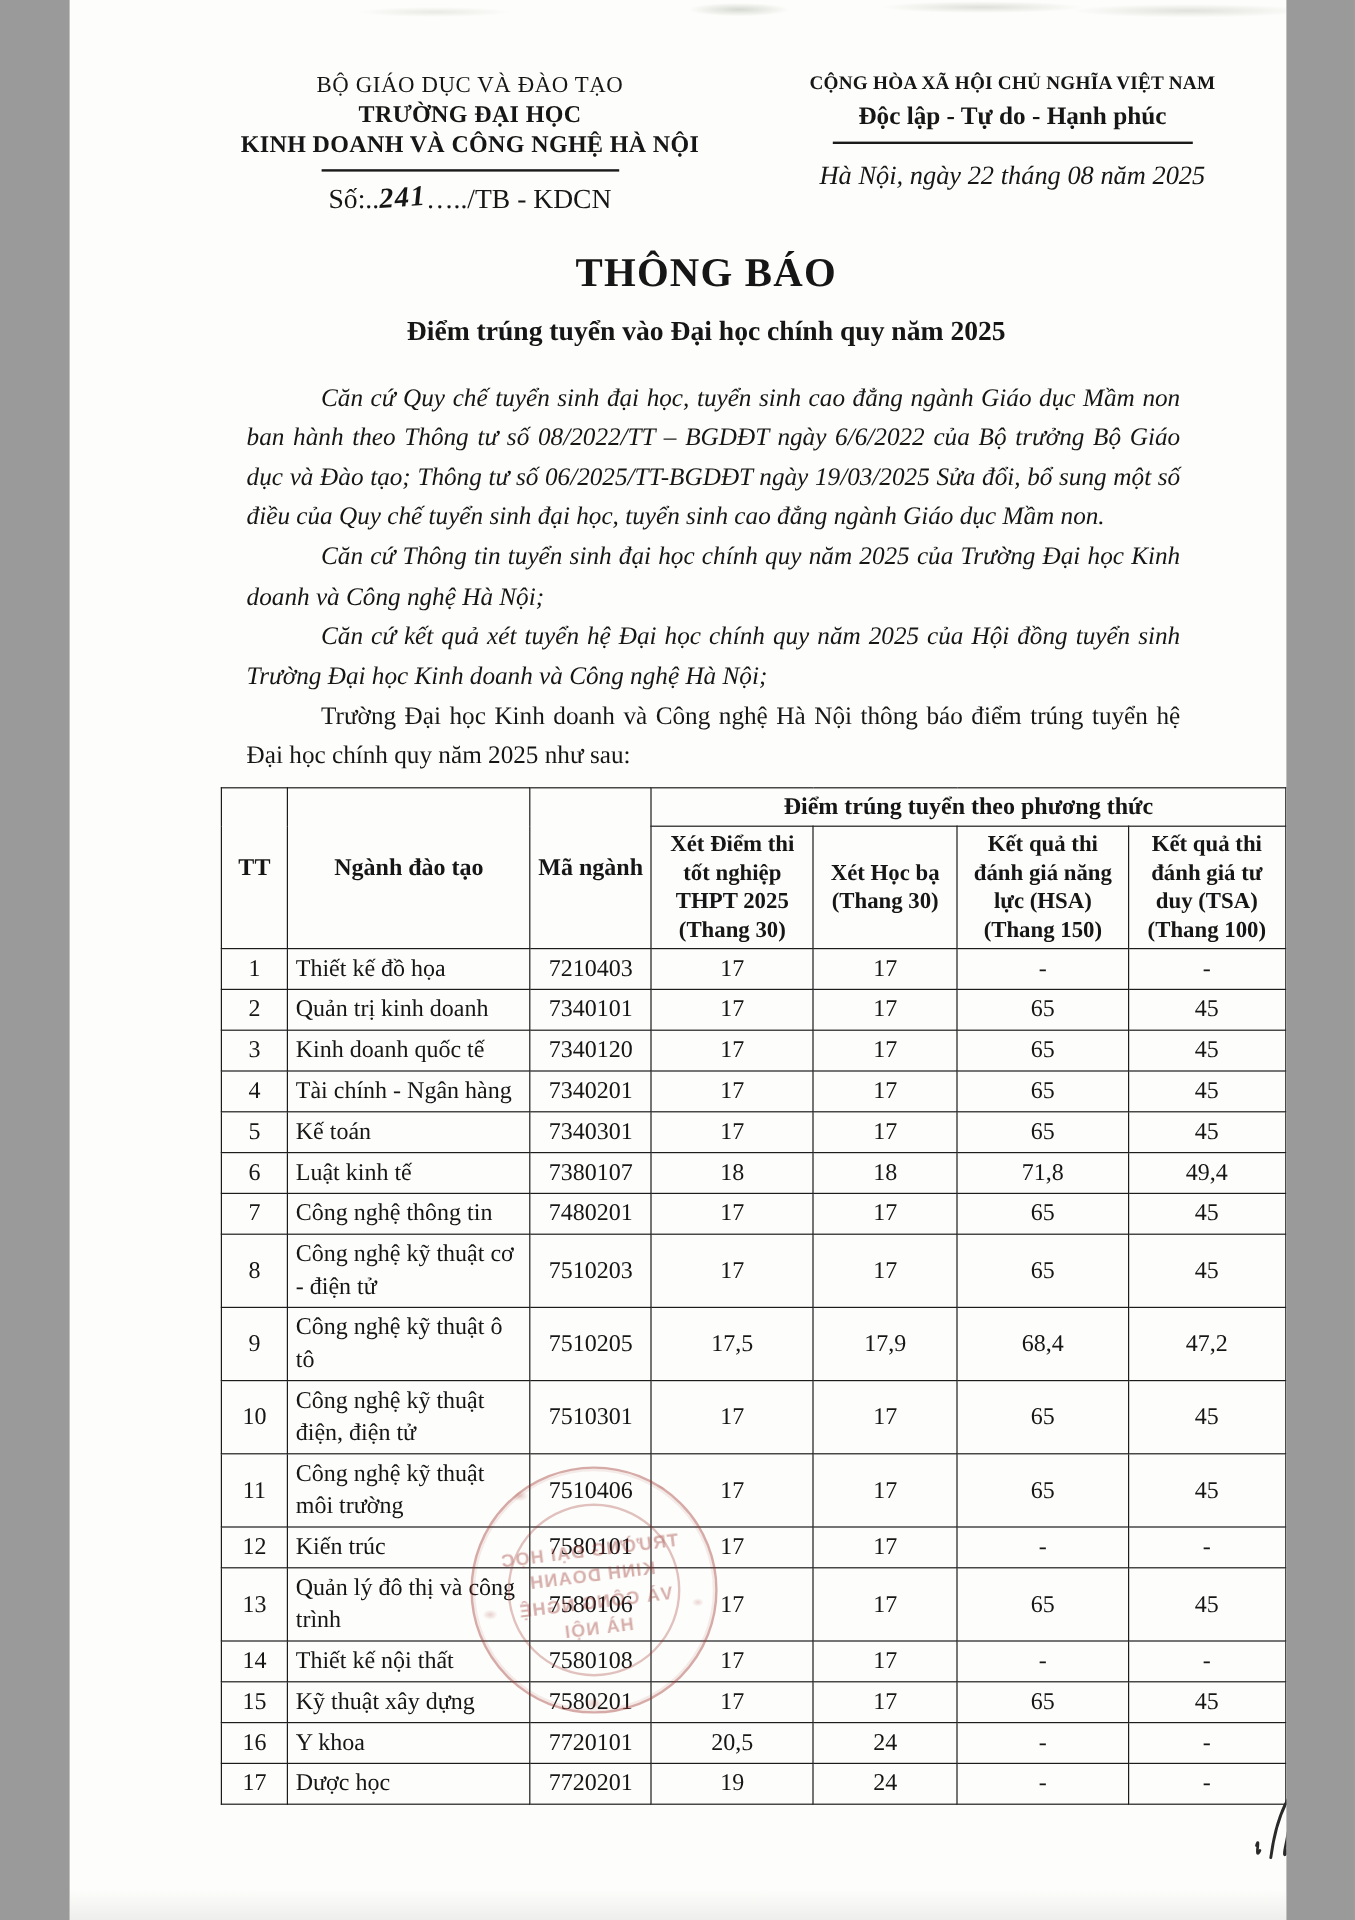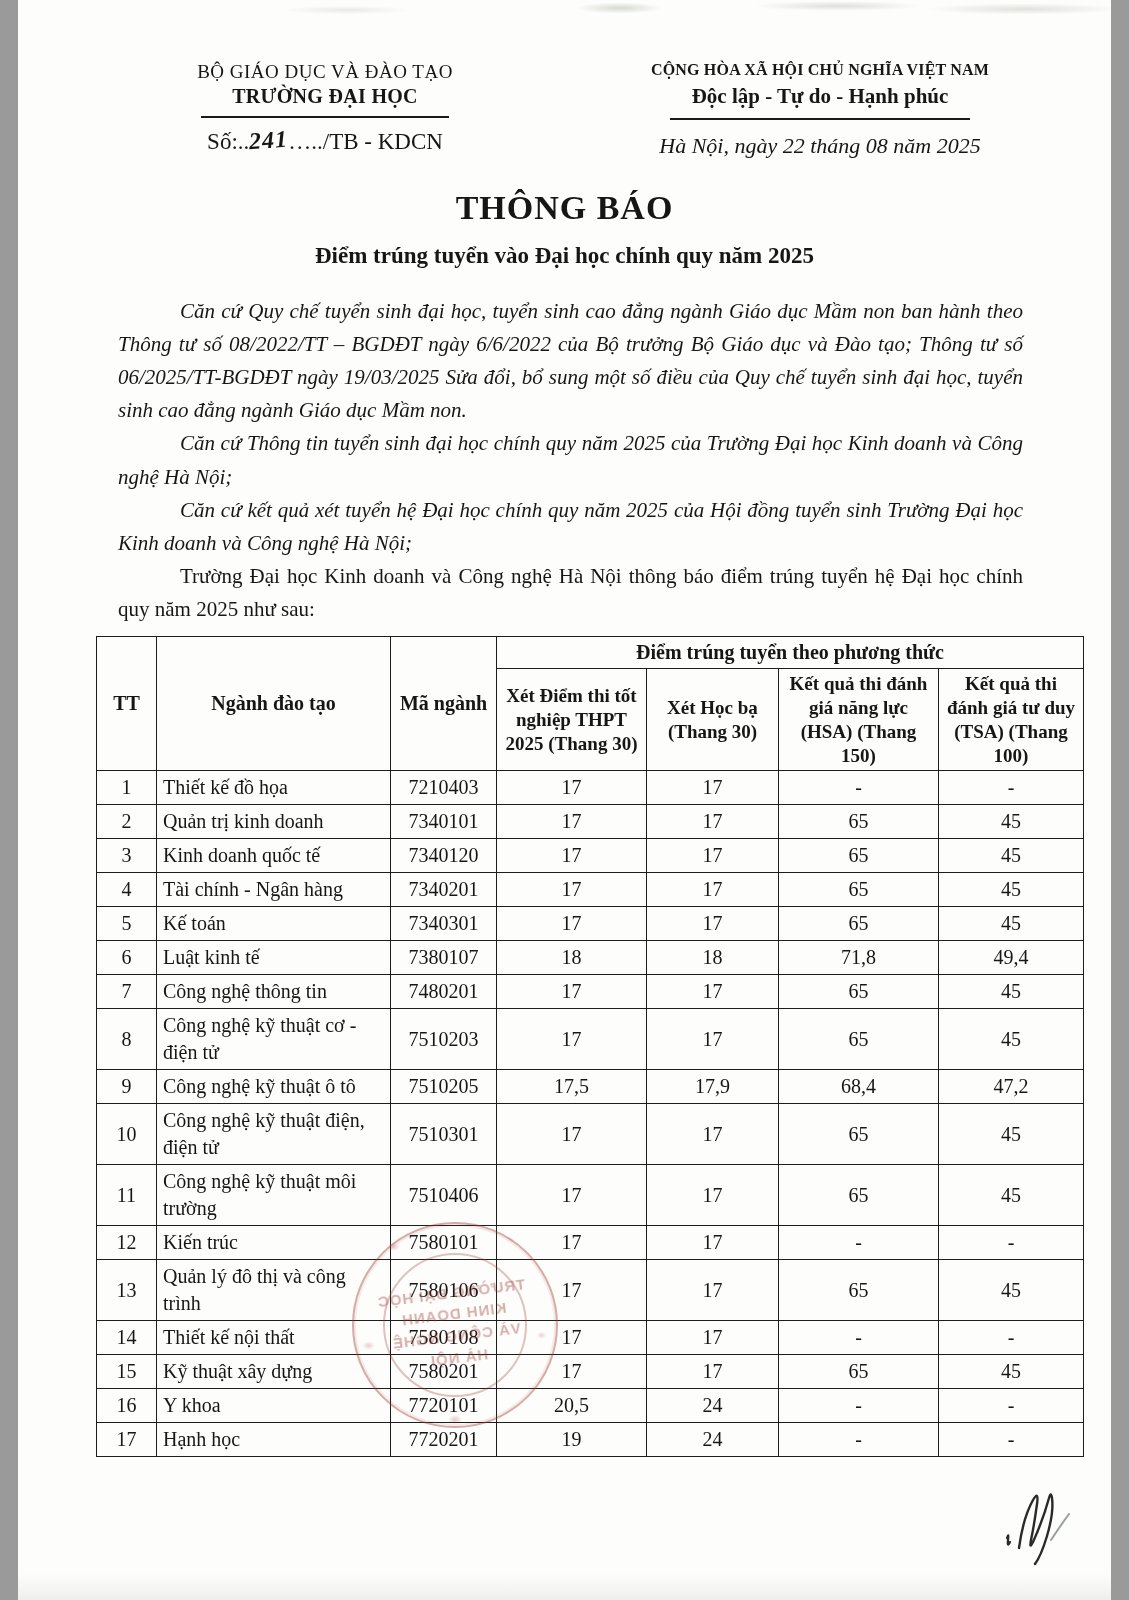--- a/index.html
+++ b/index.html
@@ -1,19 +1,19 @@
 <!DOCTYPE html>
 <html lang="vi"><head>
 <meta charset="utf-8">
 <style>
   html,body{margin:0;padding:0;background:#9a9a9a;}
   .page{
-    position:relative;width:1093px;height:1600px;margin:0 auto;
+    position:relative;width:966px;height:1600px;margin:0 auto;
     background:#fdfdfb;overflow:hidden;
-    font-family:"Liberation Serif","DejaVu Serif",serif;color:#161616;
+    font-family:"Liberation Serif","DejaVu Serif",serif;color:#161616;padding-left:48px;
   }
   
   .scan-noise-top{
     position:absolute;top:0;left:0;width:100%;height:20px;
     background:
       radial-gradient(60px 8px at 55% 40%, rgba(140,150,130,.35), transparent 70%),
       radial-gradient(120px 7px at 75% 30%, rgba(150,155,140,.3), transparent 70%),
       radial-gradient(90px 6px at 30% 50%, rgba(160,160,150,.22), transparent 70%),
       radial-gradient(140px 8px at 92% 45%, rgba(150,150,140,.28), transparent 70%);
   }
@@ -93,20 +93,21 @@
 <body>
 
 <div class="page">
 
   <div class="scan-noise-top"></div>
 
   <div class="hdr">
     <div class="hdr-left">
       <div class="l1">BỘ GIÁO DỤC VÀ ĐÀO TẠO</div>
       <div class="l2">TRƯỜNG ĐẠI HỌC</div>
+      <div class="l3">KINH DOANH VÀ CÔNG NGHỆ HÀ NỘI</div>
       <div class="hdr-rule-left"></div>
       <div class="so-line">
         <span>Số:..</span><span class="so-num">241</span><span>…../TB - KDCN</span>
       </div>
     </div>
     <div class="hdr-right">
       <div class="r1">CỘNG HÒA XÃ HỘI CHỦ NGHĨA VIỆT NAM</div>
       <div class="r2">Độc lập - Tự do - Hạnh phúc</div>
       <div class="hdr-rule-right"></div>
       <div class="date-line">Hà Nội, ngày  22  tháng  08   năm 2025</div>
@@ -289,21 +290,21 @@
           <td class="c-tt">16</td>
           <td class="c-name">Y khoa</td>
           <td class="c-num">7720101</td>
           <td class="c-num">20,5</td>
           <td class="c-num">24</td>
           <td class="c-num">-</td>
           <td class="c-num">-</td>
         </tr>
         <tr>
           <td class="c-tt">17</td>
-          <td class="c-name">Hạnh học</td>
+          <td class="c-name">Dược học</td>
           <td class="c-num">7720201</td>
           <td class="c-num">19</td>
           <td class="c-num">24</td>
           <td class="c-num">-</td>
           <td class="c-num">-</td>
         </tr>
       </tbody>
   </table>
 
   <div class="stamp">

